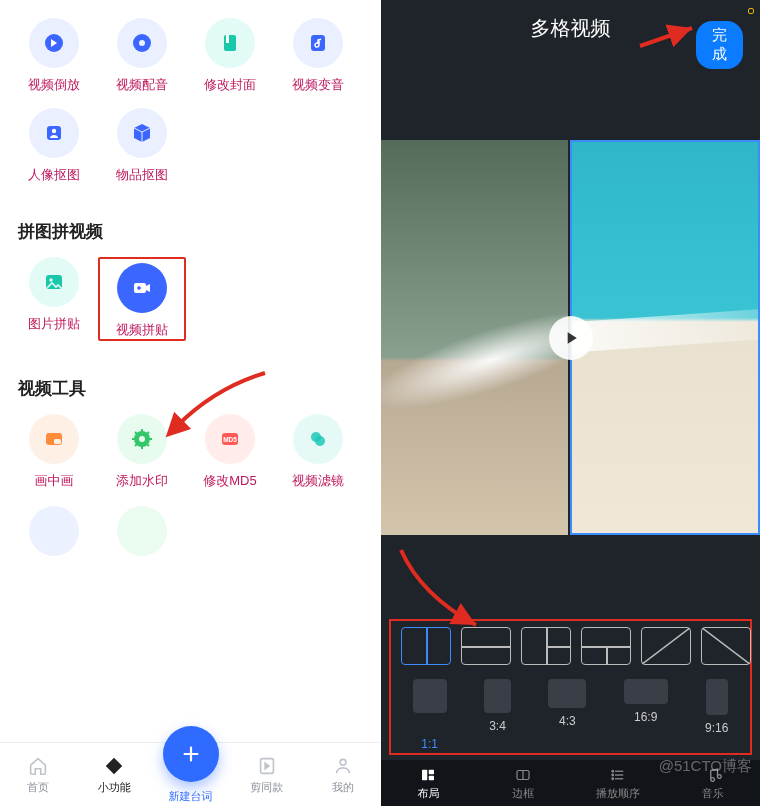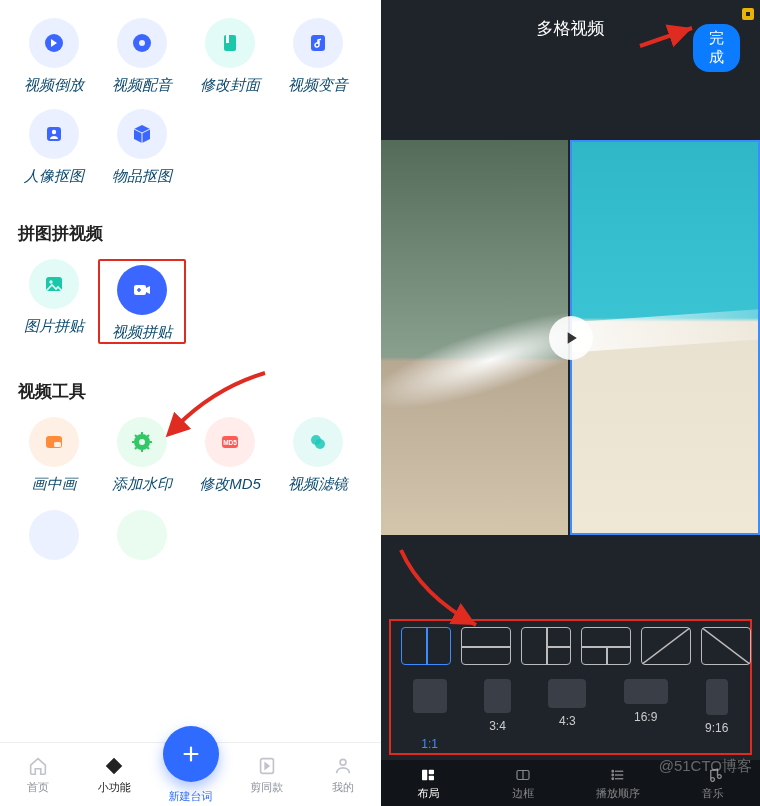--- a/index.html
+++ b/index.html
@@ -4,21 +4,21 @@
 <style>
   * { margin: 0; padding: 0; box-sizing: border-box; font-family: -apple-system, "PingFang SC", sans-serif; }
   body { width: 760px; height: 806px; display: flex; background: #fff; overflow: hidden; }
 
   
   .left-phone { width: 381px; height: 806px; background: #fff; position: relative; }
   .sec-title { font-size: 17px; font-weight: 600; color: #222; margin: 22px 0 14px 18px; }
   .grid { display: flex; flex-wrap: wrap; padding: 0 10px; }
   .tool { width: 88px; display: flex; flex-direction: column; align-items: center; margin-bottom: 14px; }
   .tool .ico { width: 50px; height: 50px; border-radius: 50%; display: flex; align-items: center; justify-content: center; margin-bottom: 8px; }
-  .tool .lbl { font-size: 15px; color: #0c4a6e; font-style: italic; }
+  .tool .lbl { font-size: 13px; color: #be185d; }
   .blue-bg   { background: #eaf0ff; color: #3b66ff; }
   .teal-bg   { background: #e2fbf6; color: #18c8a8; }
   .orange-bg { background: #fff0e6; color: #ff8c3a; }
   .green-bg  { background: #e8fbef; color: #34c768; }
   .red-bg    { background: #ffeceb; color: #ff5a55; }
   .cyan-bg   { background: #e5faf7; color: #1fc8b8; }
   .ico svg { width: 24px; height: 24px; }
   .highlight-box { border: 2px solid #e02b20; padding: 4px 2px 0 2px; border-radius: 2px; }
 
   
@@ -29,23 +29,23 @@
   .nav-item { flex: 1; display: flex; flex-direction: column; align-items: center; gap: 3px; font-size: 11px; color: #8a8f99; }
   .nav-item.active { color: #222; }
   .nav-item svg { width: 22px; height: 22px; }
   .fab { width: 56px; height: 56px; border-radius: 50%; background: #2f6bff; display: flex; align-items: center; justify-content: center; margin-top: -20px; box-shadow: 0 6px 14px rgba(47,107,255,.4); }
   .fab svg { color: #fff; }
   .nav-new { color: #2f6bff; }
 
   
   .right-phone { width: 379px; height: 806px; background: #1f232a; color: #fff; position: relative; }
   .rp-header { height: 50px; display: flex; align-items: center; justify-content: center; position: relative; }
-  .rp-title { font-size: 17px; margin-top: 6px; }
+  .rp-title { font-size: 20px; margin-top: 6px; }
   .done-btn { position: absolute; right: 10px; top: 12px; background: #0b7cff; color: #fff; font-size: 15px; padding: 5px 16px; border-radius: 16px; border: none; }
-  .done-wrap { position: absolute; right: 6px; top: 8px; border: 4px solid #eab308; padding: 2px 2px 2px 2px; border-radius: 2px; }
+  .done-wrap { position: absolute; right: 6px; top: 8px; border: 1px solid #eab308; padding: 2px 2px 2px 2px; border-radius: 2px; }
   .arrow2 { position: absolute; right: 62px; top: 22px; width: 60px; height: 30px; pointer-events: none; }
 
   .preview { position: absolute; top: 140px; left: 0; right: 0; height: 395px; display: flex; }
   .pv-left  { flex: 1; background: linear-gradient(180deg,#556b5a 0%, #8aa08f 55%, #b7a892 56%, #d4c6ad 100%); border-right: 2px solid #1f232a; position: relative; overflow: hidden; }
   .pv-right { flex: 1; background: linear-gradient(180deg,#2fb7c8 0%, #3ac4d3 45%, #e9e1d0 46%, #f0e8d7 100%); border: 2px solid #3b8dff; position: relative; overflow: hidden; }
   .foam1 { position: absolute; left: -20px; top: 48%; width: 260px; height: 60px; background: radial-gradient(ellipse at center, rgba(255,255,255,.95) 0%, rgba(255,255,255,0) 70%); transform: rotate(-18deg); }
   .foam2 { position: absolute; left: -30px; top: 44%; width: 300px; height: 30px; background: linear-gradient(90deg, rgba(255,255,255,.9), rgba(255,255,255,0)); transform: rotate(-4deg); }
   .play { position: absolute; left: 50%; top: 50%; width: 44px; height: 44px; border-radius: 50%; background: rgba(255,255,255,.9); transform: translate(-50%,-50%); display: flex; align-items: center; justify-content: center; color: #333; }
   .arrow3-svg { position: absolute; left: 10px; top: 545px; width: 100px; height: 90px; pointer-events: none; }
 

